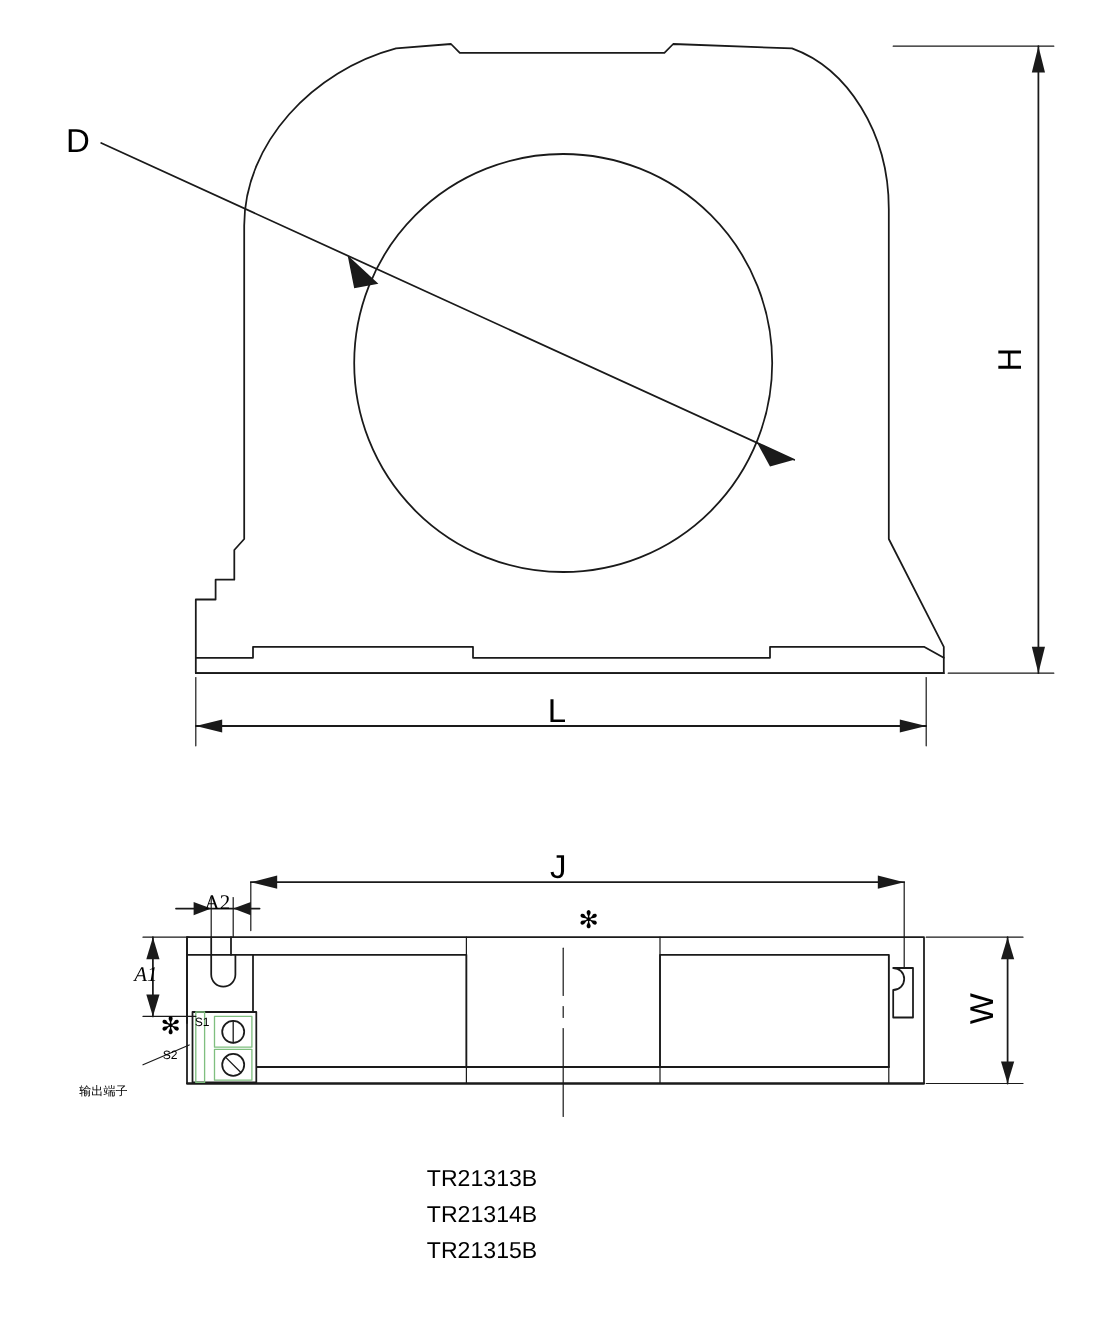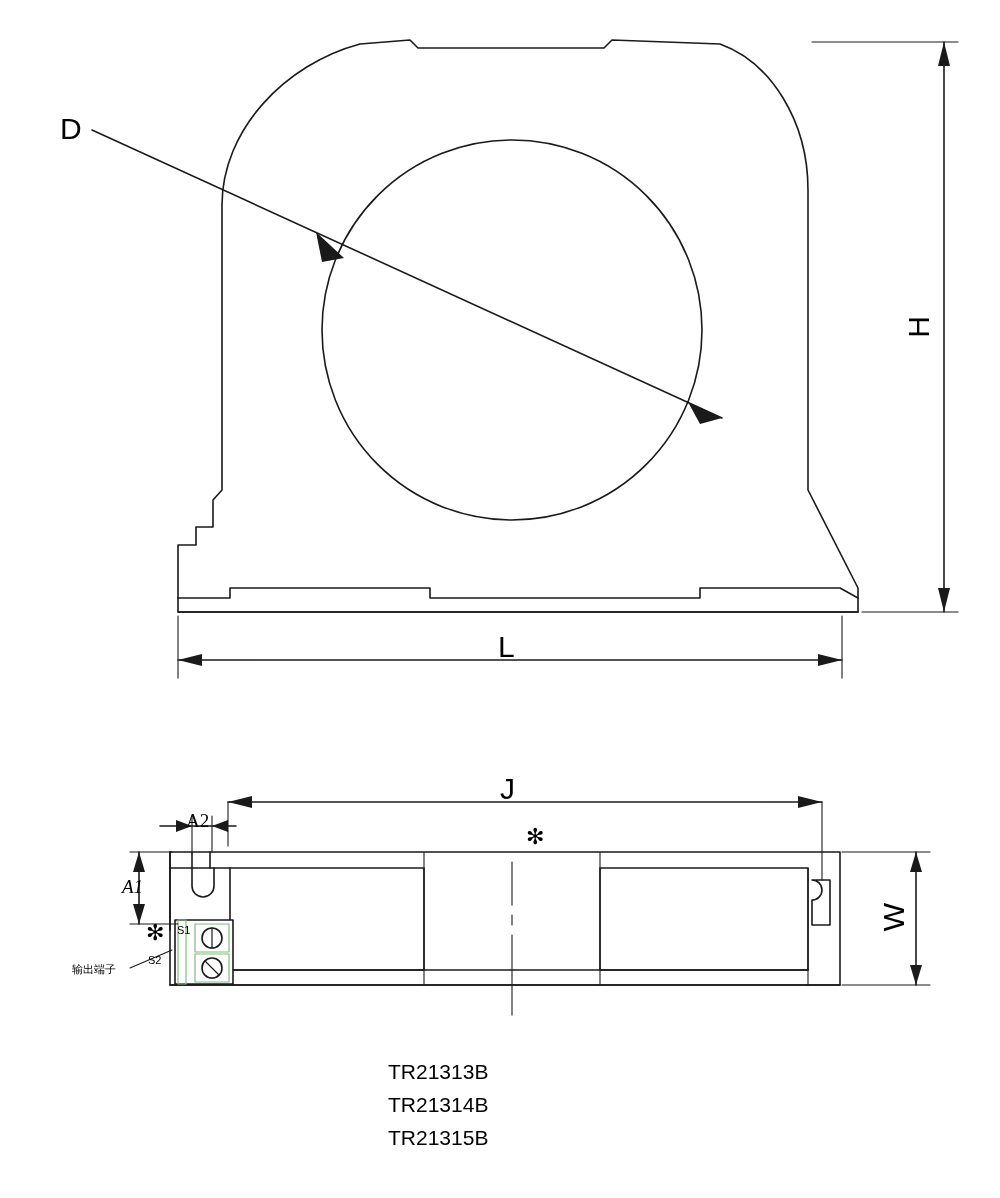--- a/index.html
+++ b/index.html
@@ -224,21 +224,21 @@
   <div class="lbl lbl-small" style="left:122px; top:876px;font-style:italic;">A1</div>
 
   <div class="lbl star" style="left:526px; top:826px;">✻</div>
 
   <div class="lbl star" style="left:146px; top:922px;">✻</div>
 
   <div class="lbl lbl-tiny" style="left:177px; top:924px;">S1</div>
 
   <div class="lbl lbl-tiny" style="left:148px; top:954px;">S2</div>
 
-  <div class="lbl lbl-cjk" style="left:72px; top:962px;">输出端子</div>
+  <div class="lbl lbl-cjk" style="left:72px; top:984px;">输出端子</div>
 
   <div class="parts-block">
     <div class="parts-col">
       <div class="lbl-part">TR21313B</div>
       <div class="lbl-part">TR21314B</div>
       <div class="lbl-part">TR21315B</div>
     </div>
   </div>
 
 </div>

